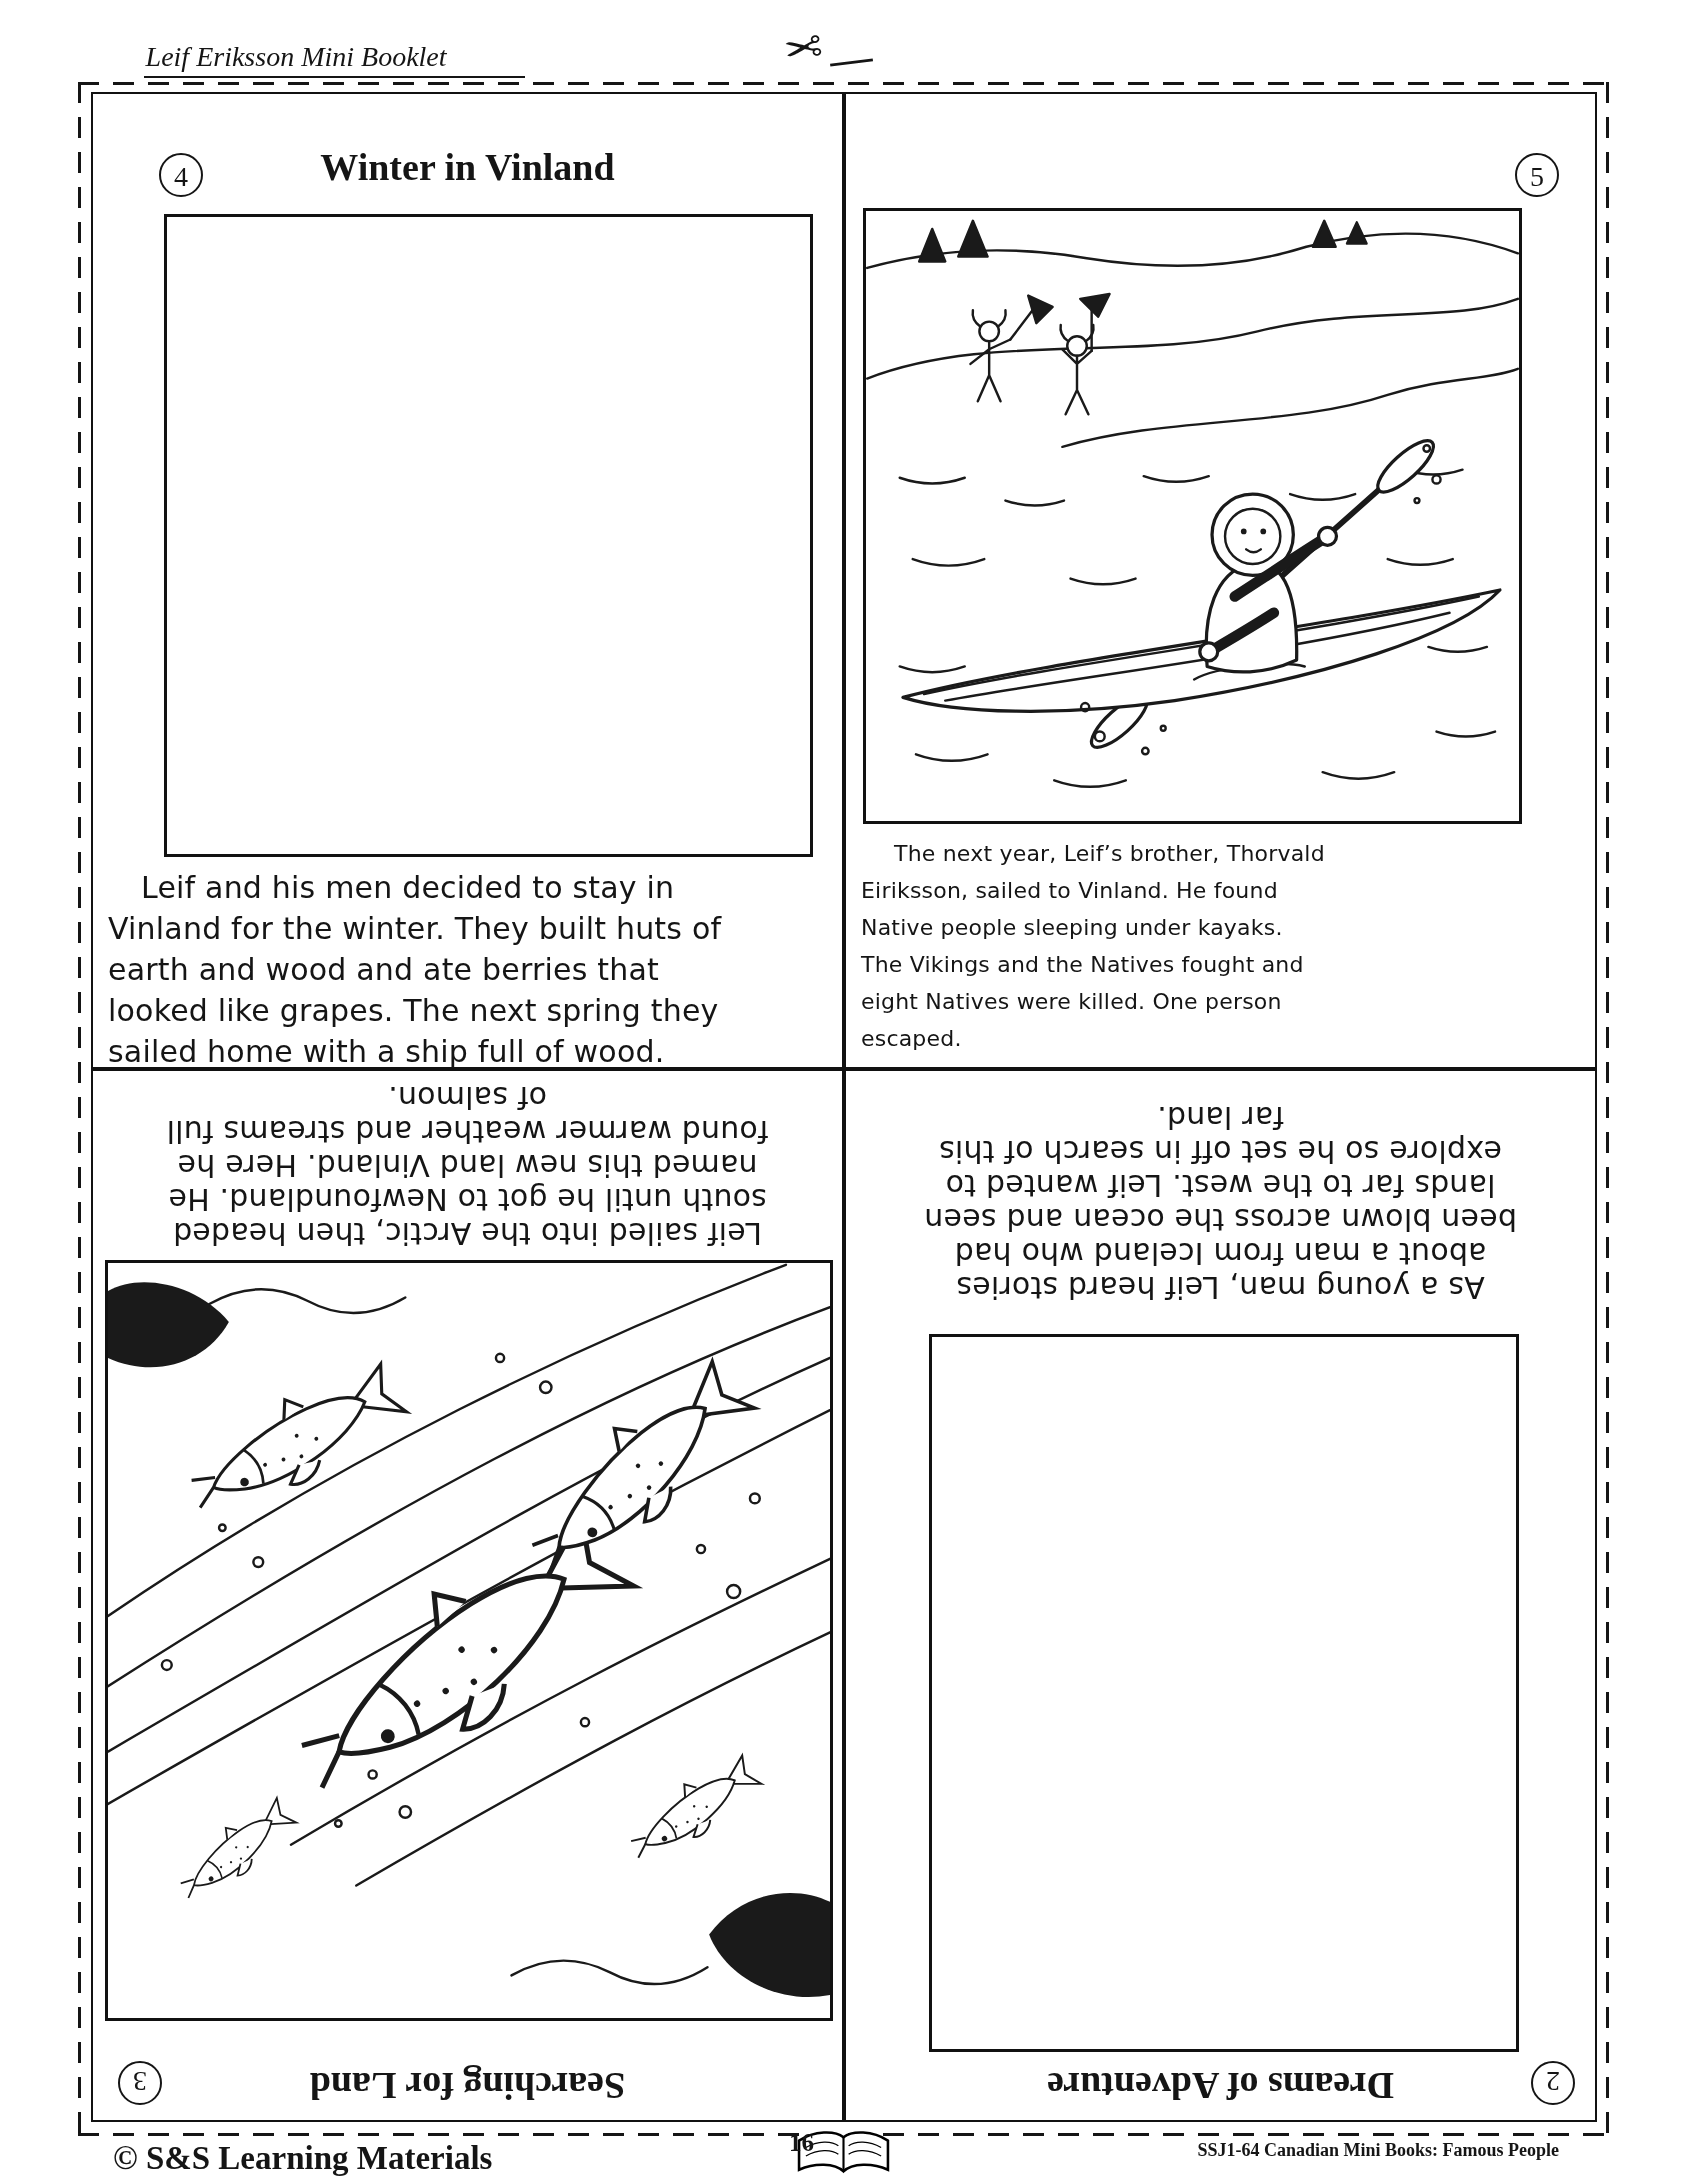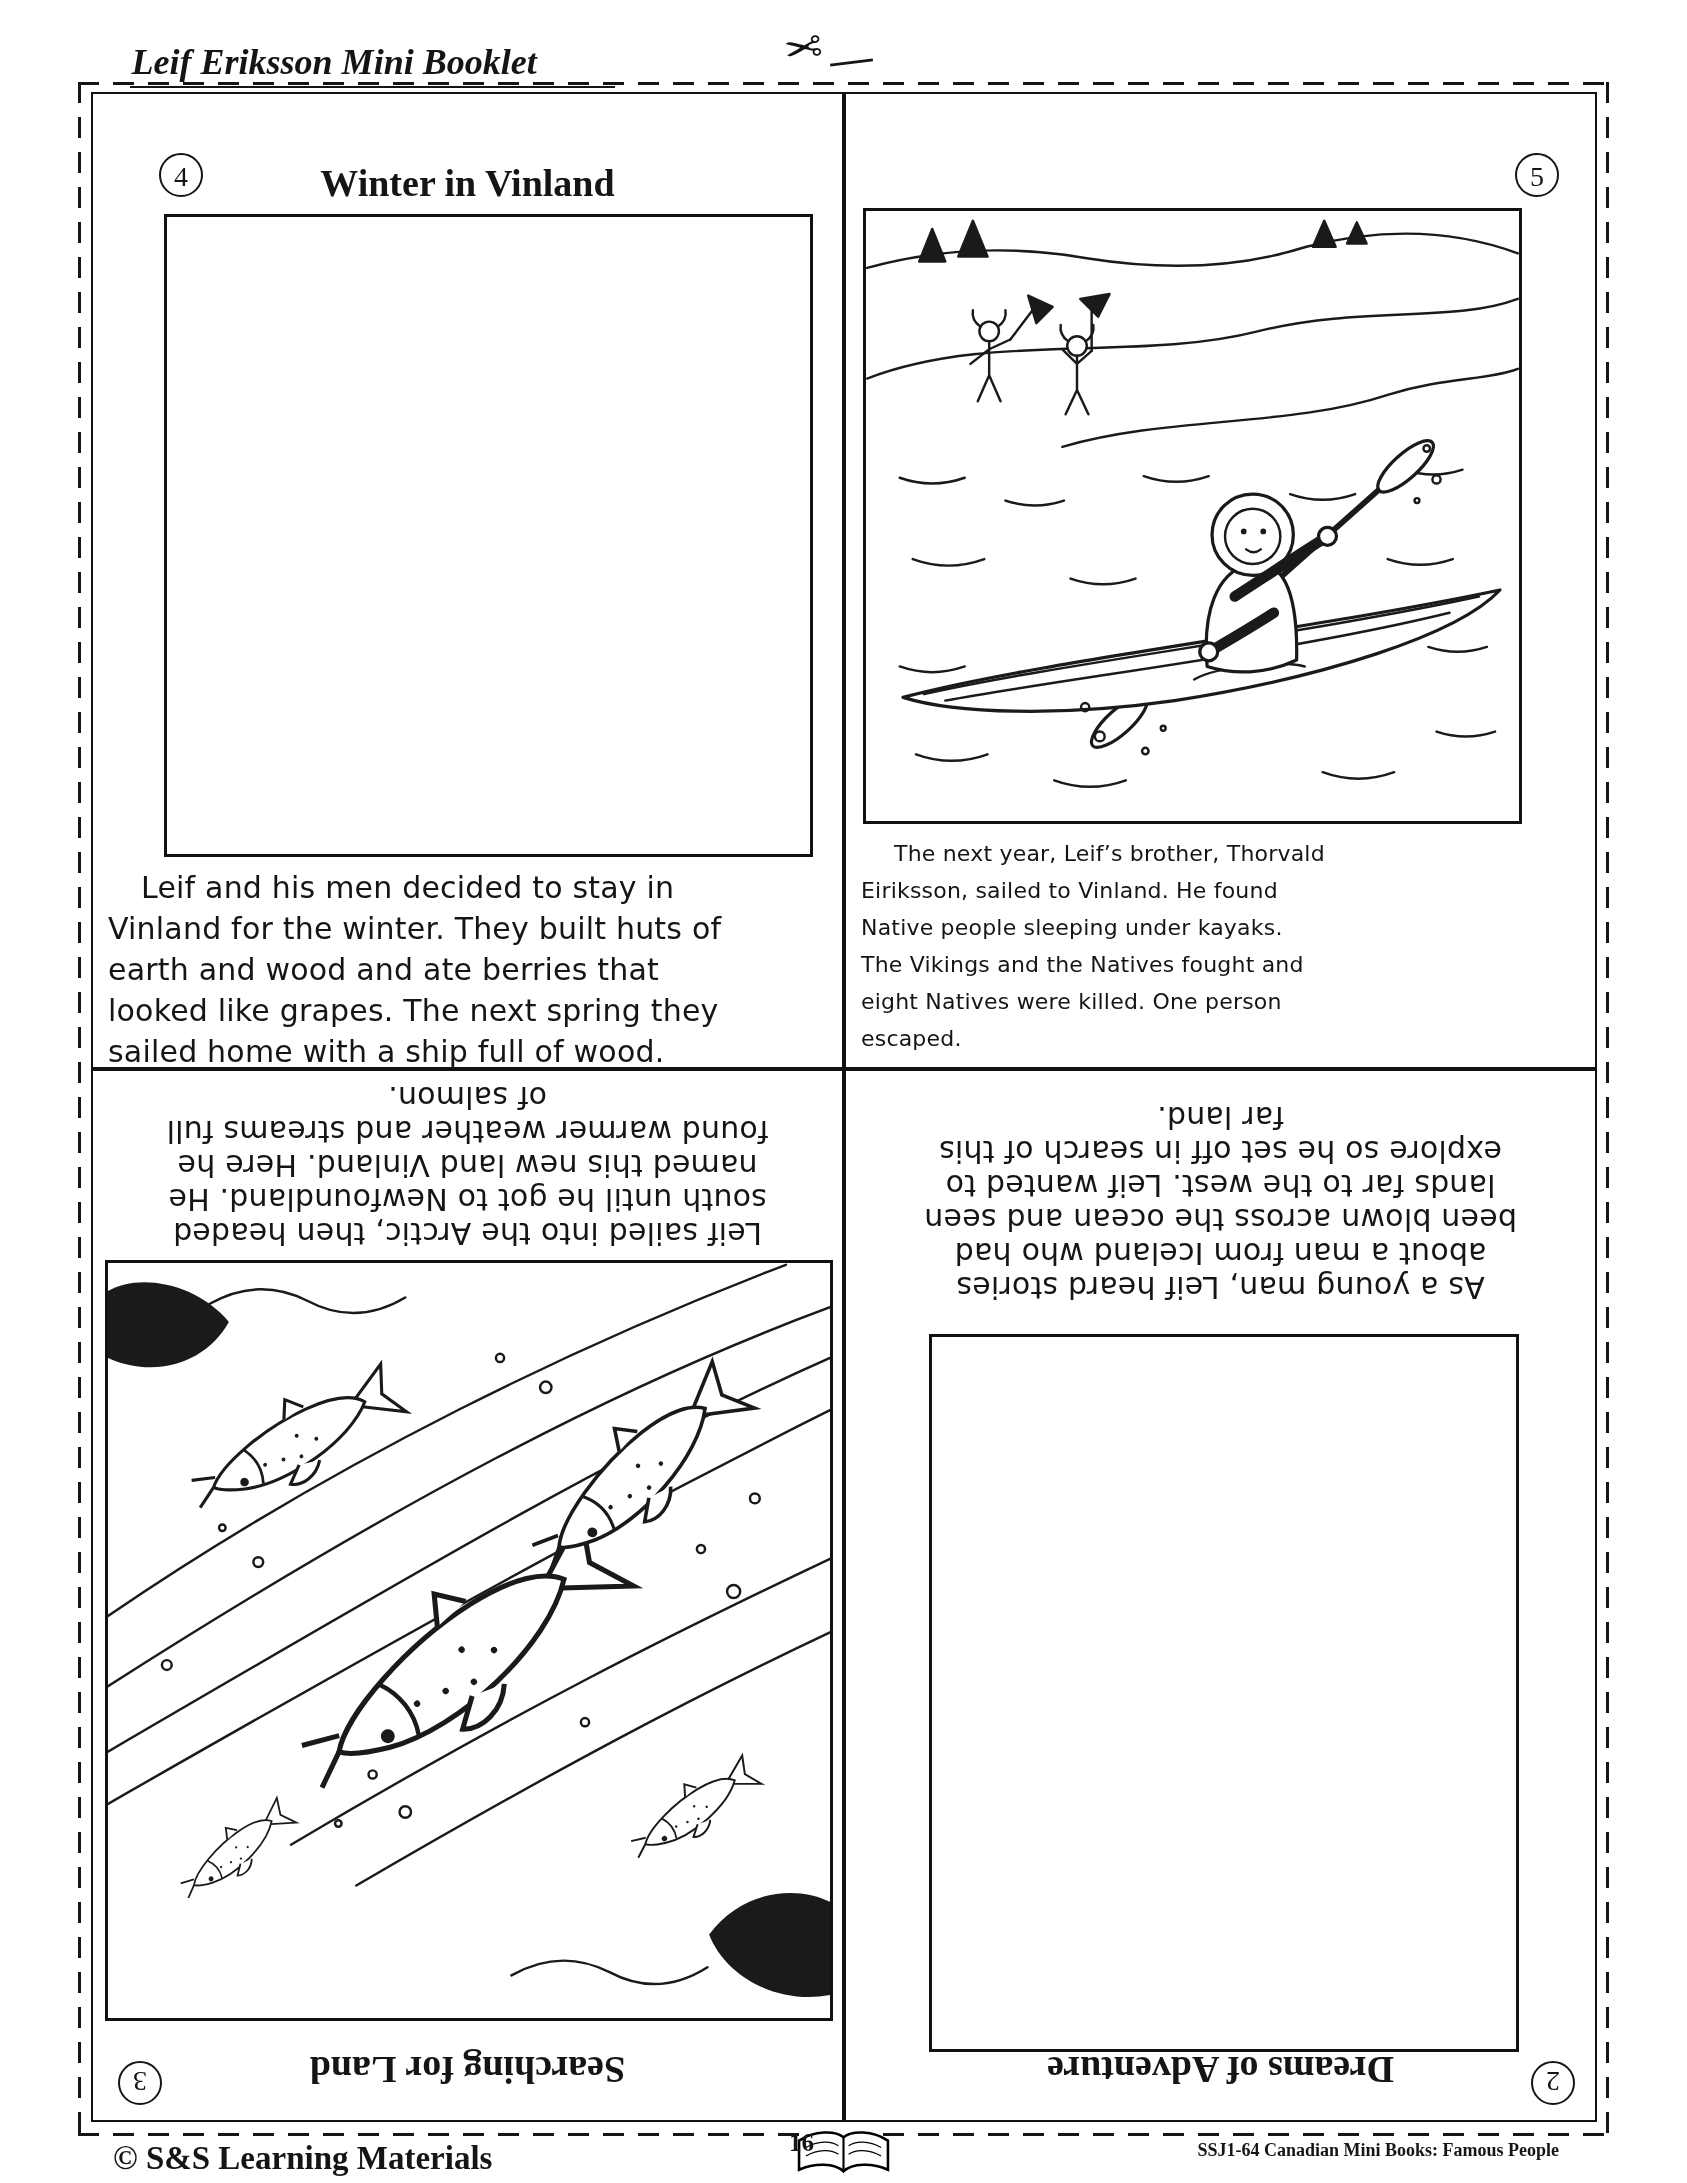--- a/index.html
+++ b/index.html
@@ -1,20 +1,20 @@
 <!DOCTYPE html>
 <html style="font-size:13px"><head>
 <meta charset="utf-8">
 <style>
   html,body{margin:0;padding:0;background:#fff;}
   .sheet{position:relative;width:1687px;height:2183px;background:#fff;overflow:hidden;
          font-family:"Liberation Serif",serif;color:#151515;}
 
   
-  .booklet-title{position:absolute;left:130px;top:41px;font-size:36px;font-weight:bold;font-style:italic;
+  .booklet-title{position:absolute;left:144px;top:41px;font-size:28px;font-weight:normal;font-style:italic;
                  border-bottom:2.5px solid #151515;padding:0 78px 3.3px 1.6px;}
   .scissors-icon{position:absolute;left:784px;top:21.4px;font-size:46px;transform:scaleX(-1) rotate(8deg);}
   .cut-mark{position:absolute;left:830px;top:61px;width:43px;height:2.5px;background:#151515;transform:rotate(-7deg);}
 
   
   .dash-h{position:absolute;height:2.5px;background:repeating-linear-gradient(90deg,#151515 0 21.4px,transparent 21.4px 35px);}
   .dash-v{position:absolute;width:2.5px;background:repeating-linear-gradient(180deg,#151515 0 21.4px,transparent 21.4px 35px);}
   .dash-top{left:78px;top:82px;width:1530px;}
   .dash-bottom{left:78px;top:2133px;width:1530px;}
   .dash-left{left:78px;top:82px;height:2051px;}
@@ -22,21 +22,21 @@
 
   
   .grid{position:absolute;left:91px;top:92px;width:1506px;height:2030px;
         display:grid;grid-template-columns:753px 753px;grid-template-rows:977px 1053px;}
   .panel{position:relative;border:2.5px solid #111;box-sizing:border-box;background:#fff;}
   .panel-inner{position:absolute;inset:0;}
   .panel.rotated .panel-inner{transform:rotate(180deg);}
 
   .num-circle{position:absolute;width:44px;height:44px;border:2.5px solid #151515;border-radius:50%;
               font-size:28px;line-height:44px;text-align:center;box-sizing:border-box;}
-  .panel-title{position:absolute;left:0;right:0;margin:16px;text-align:center;
+  .panel-title{position:absolute;left:0;right:0;margin:0;text-align:center;
                font-size:38px;font-weight:bold;font-family:"Liberation Serif",serif;}
   .figure{position:absolute;border:3.3px solid #111;background:#fff;box-sizing:border-box;}
   .figure svg{display:block;width:100%;height:100%;}
   .panel-text{position:absolute;margin:0;white-space:pre-line;
               font-family:"DejaVu Sans","Liberation Sans",sans-serif;letter-spacing:0.2px;}
 
   
   .panel-4 .num-circle{left:66px;top:59px;}
   .panel-4 .panel-title{top:51px;}
   .panel-4 .figure{left:71px;top:120px;width:649px;height:643px;}

